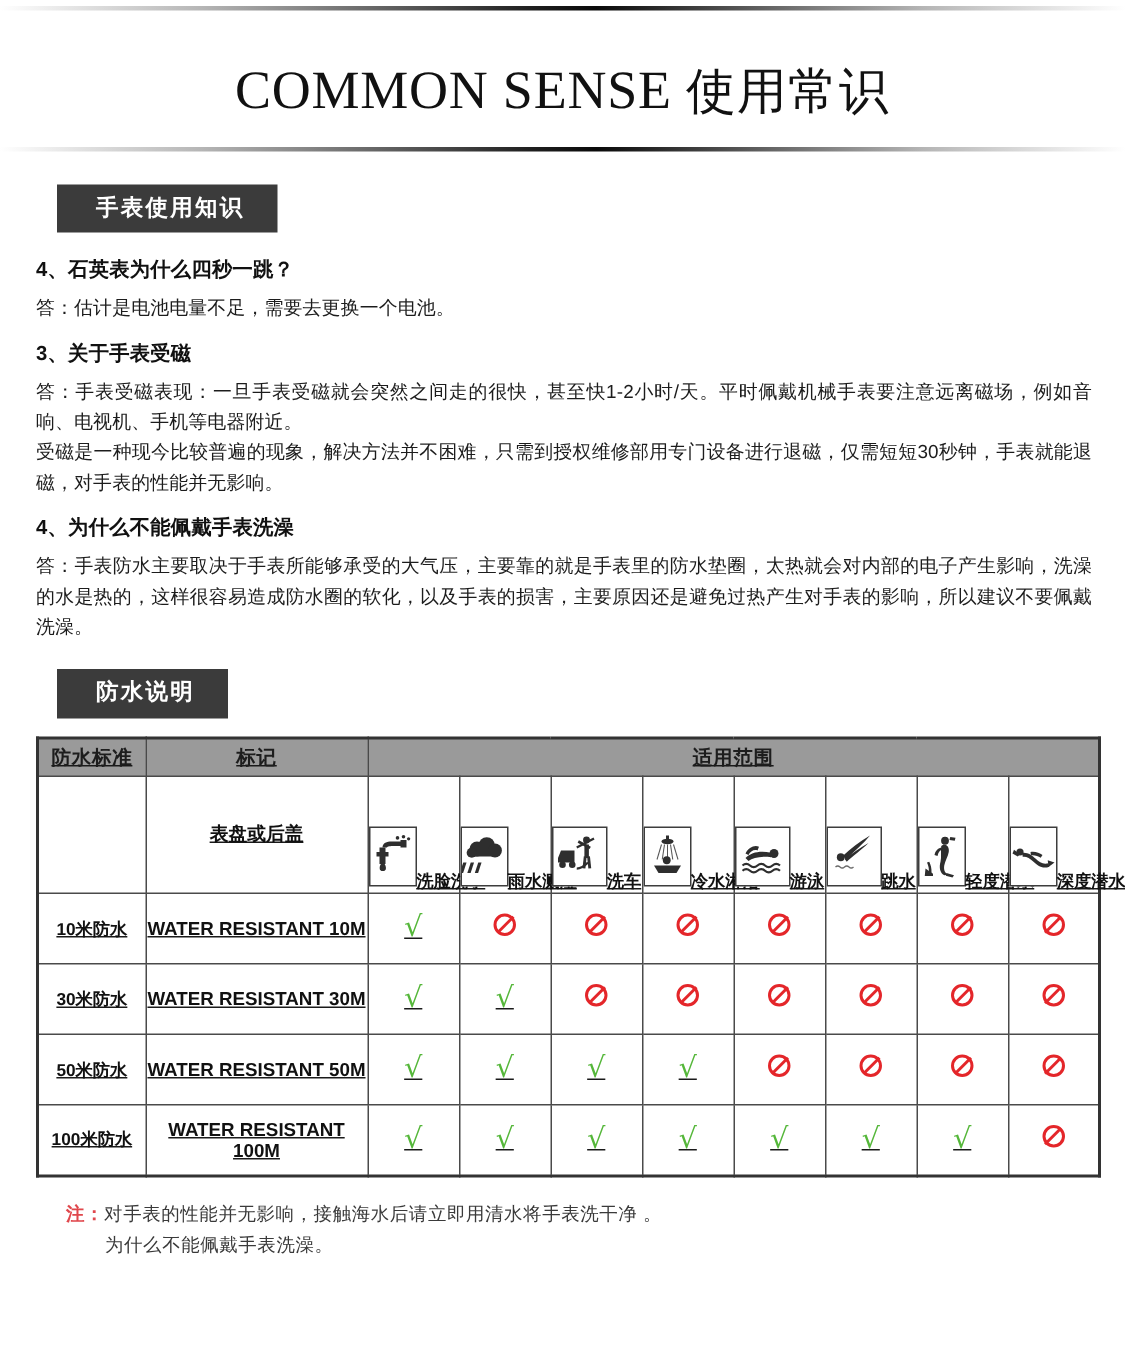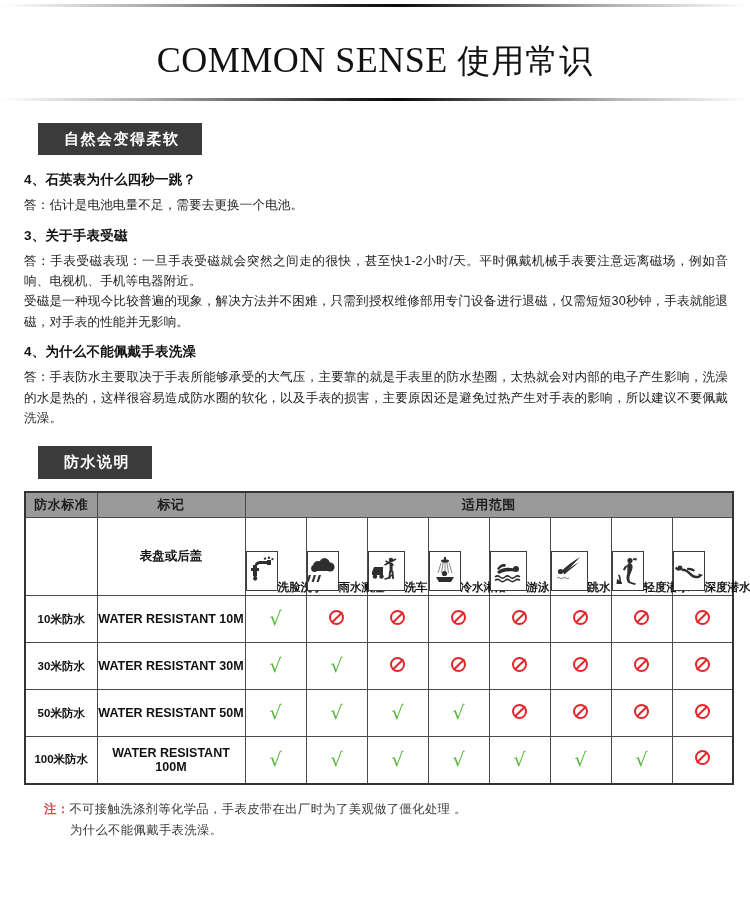--- a/index.html
+++ b/index.html
@@ -75,21 +75,21 @@
     font-size: 12.6px;
     line-height: 1.62;
     color: #1c1c1c;
     margin: 0;
     letter-spacing: 0.1px;
     text-align: justify;
   }
   .a + .a { margin-top: 0px; }
 
   
-  .table-wrap { padding: 0 22px 0 24px; margin-top: 12px; }
+  .table-wrap { padding: 0 22px 0 24px; margin-top: 12px; text-decoration: underline; }
   table.wr {
     border-collapse: collapse;
     width: 704px;
     table-layout: fixed;
     border: 2px solid #333;
   }
   table.wr td, table.wr th {
     border: 1px solid #4a4a4a;
     text-align: center;
     vertical-align: middle;
@@ -167,21 +167,21 @@
 <div class="hdr-rule top"></div>
 
 <div class="page-title">
   <span>COMMON SENSE</span>
   <span class="cn">使用常识</span>
 </div>
 
 <div class="hdr-rule bottom"></div>
 
 <div class="sec1-wrap">
-  <div class="section-tag">自然会变得柔软</div>
+  <div class="section-tag">手表使用知识</div>
 
   <div class="qa-block">
     <div class="qa-item">
       <p class="q">4、石英表为什么四秒一跳？</p>
       <p class="a">答：估计是电池电量不足，需要去更换一个电池。</p>
     </div>
     <div class="qa-item">
       <p class="q">3、关于手表受磁</p>
       <p class="a">答：手表受磁表现：一旦手表受磁就会突然之间走的很快，甚至快1-2小时/天。平时佩戴机械手表要注意远离磁场，例如音响、电视机、手机等电器附近。</p>
       <p class="a">受磁是一种现今比较普遍的现象，解决方法并不困难，只需到授权维修部用专门设备进行退磁，仅需短短30秒钟，手表就能退磁，对手表的性能并无影响。</p>
@@ -433,15 +433,15 @@
         <td><span class="sym-ok">√</span></td>
         <td><span class="sym-ok">√</span></td>
         <td><span class="sym-no"></span></td>
       </tr>
 
     </tbody>
   </table>
 </div>
 
 <div class="footnote">
-  <span class="tag">注：</span><span>不可接触洗涤剂等化学品，手表皮带在出厂时为了美观做了僵化处理 。</span>
+  <span class="tag">注：</span><span>对手表的性能并无影响，接触海水后请立即用清水将手表洗干净 。</span>
   <span class="l2">为什么不能佩戴手表洗澡。</span>
 </div>
 
 </body></html>

